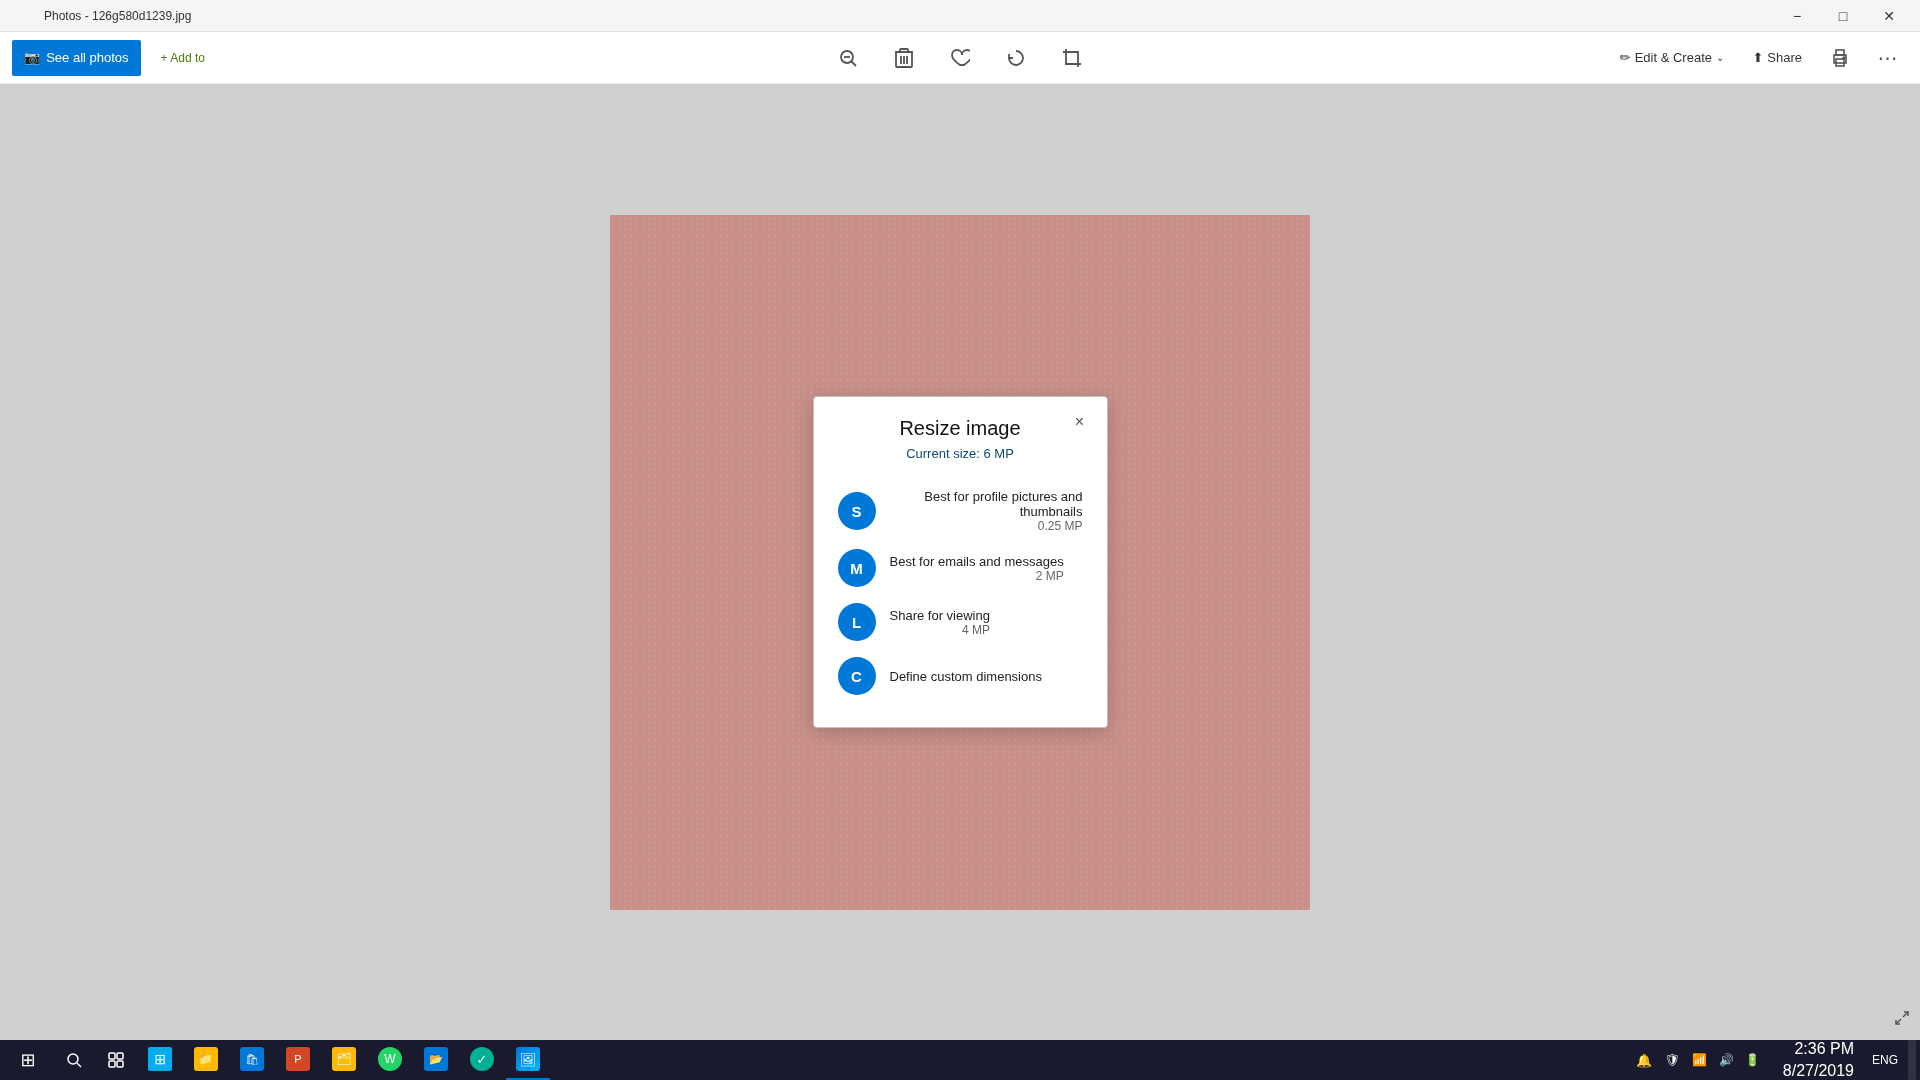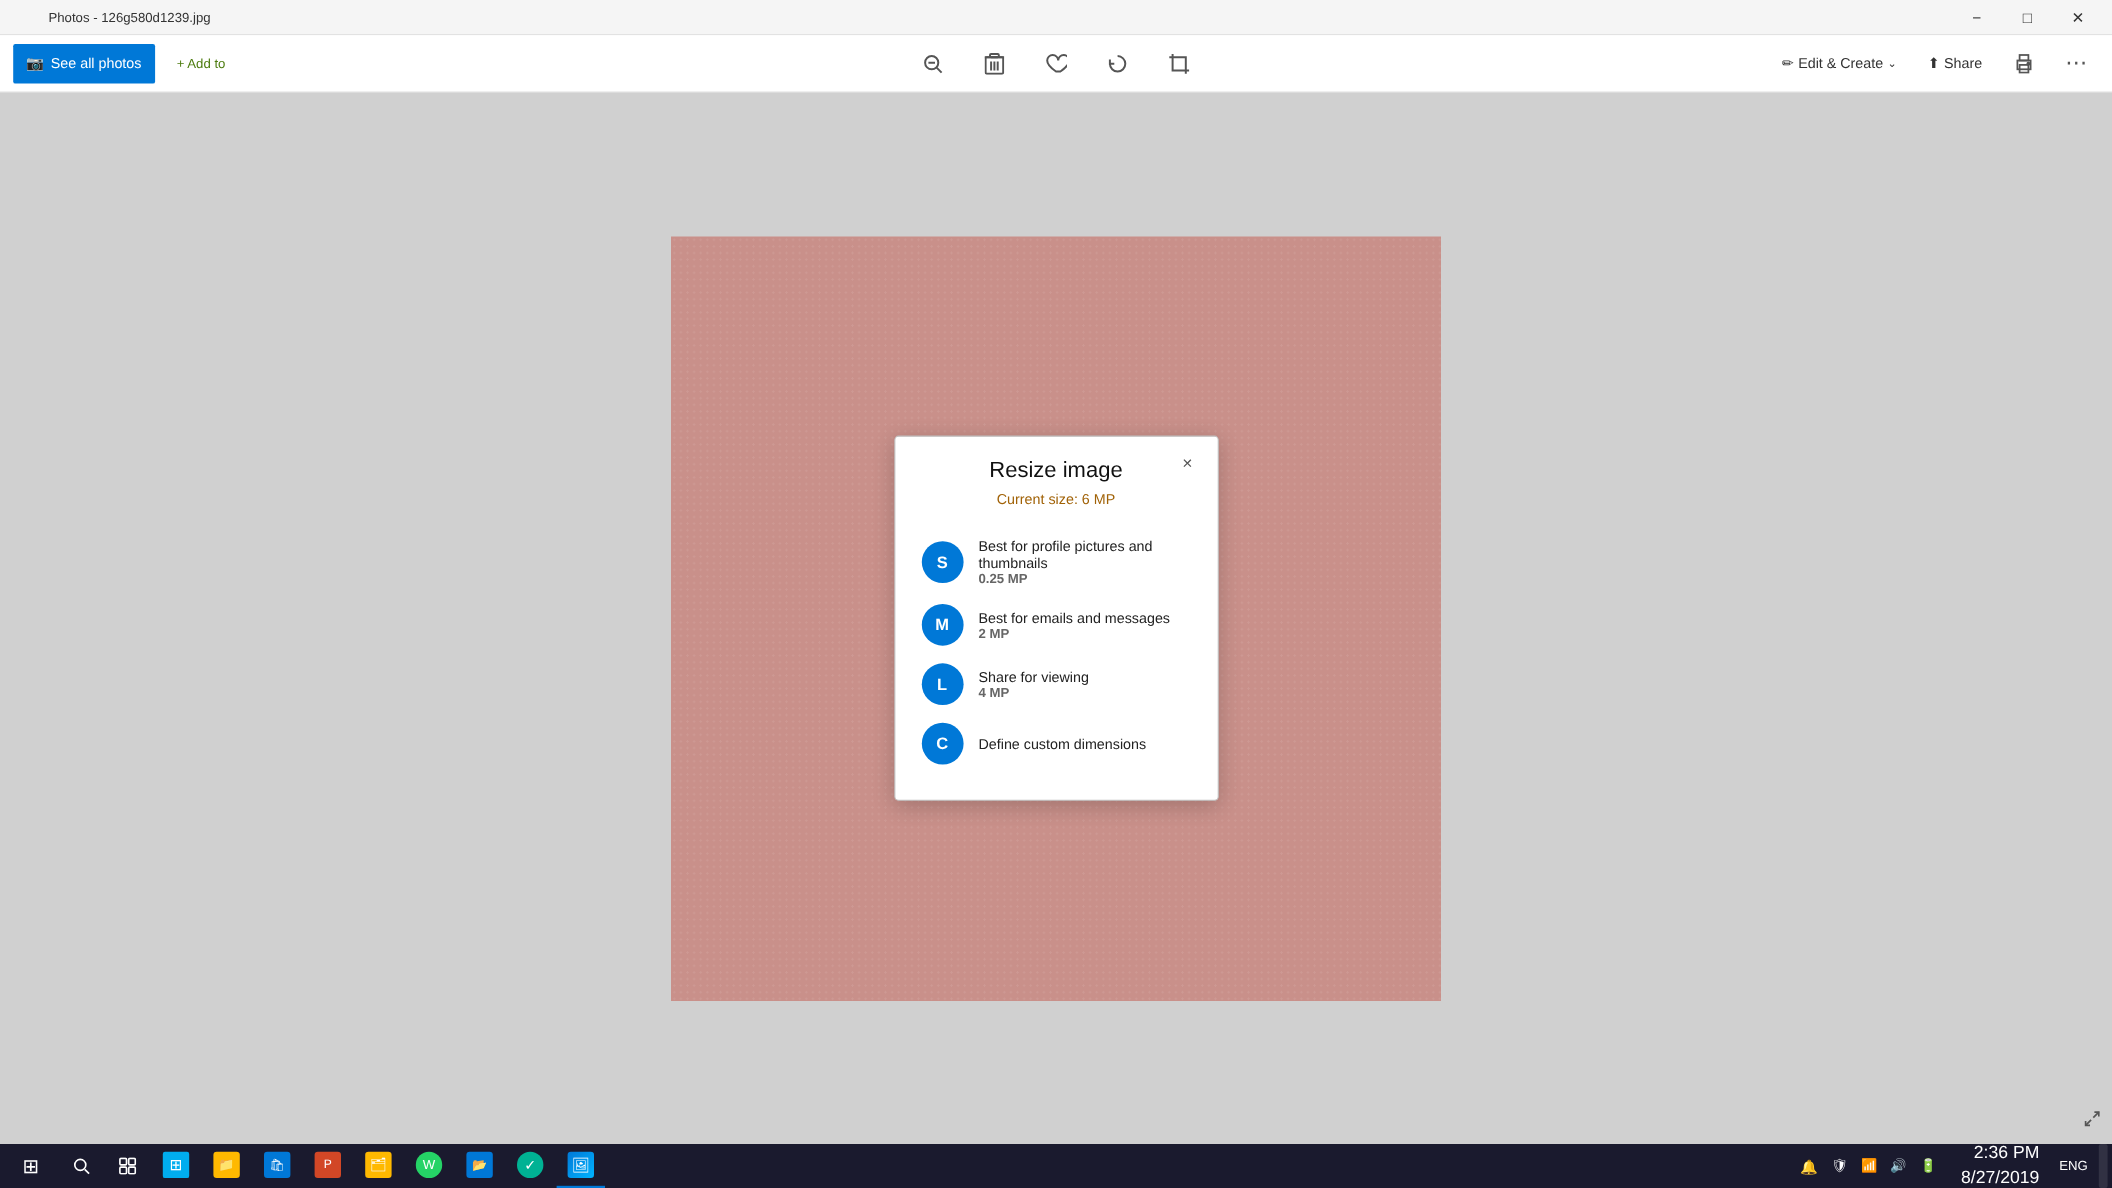--- a/index.html
+++ b/index.html
@@ -168,21 +168,21 @@
       font-size: 20px;
       font-weight: 400;
       text-align: center;
       margin-bottom: 6px;
       color: #111;
     }
 
     .modal-subtitle {
       font-size: 13px;
       text-align: center;
-      color: #a16207;
+      color: #0c4a6e;
       margin-bottom: 20px;
     }
 
     .resize-option {
       display: flex;
       align-items: center;
       gap: 14px;
       padding: 8px 0;
       cursor: pointer;
     }
@@ -194,23 +194,23 @@
       background: #0078d7;
       color: white;
       display: flex;
       align-items: center;
       justify-content: center;
       font-size: 15px;
       font-weight: 600;
       flex-shrink: 0;
     }
 
-    .option-text { display: flex; flex-direction: column; }
+    .option-text { display: flex; flex-direction: column; text-align: right; }
     .option-label { font-size: 13px; color: #222; }
-    .option-sublabel { font-size: 12px; color: #666; font-weight: bold; }
+    .option-sublabel { font-size: 12px; color: #666; }
 
     
     .taskbar {
       position: fixed;
       bottom: 0;
       left: 0;
       width: 1920px;
       height: 40px;
       background: #1a1a2e;
       display: flex;

